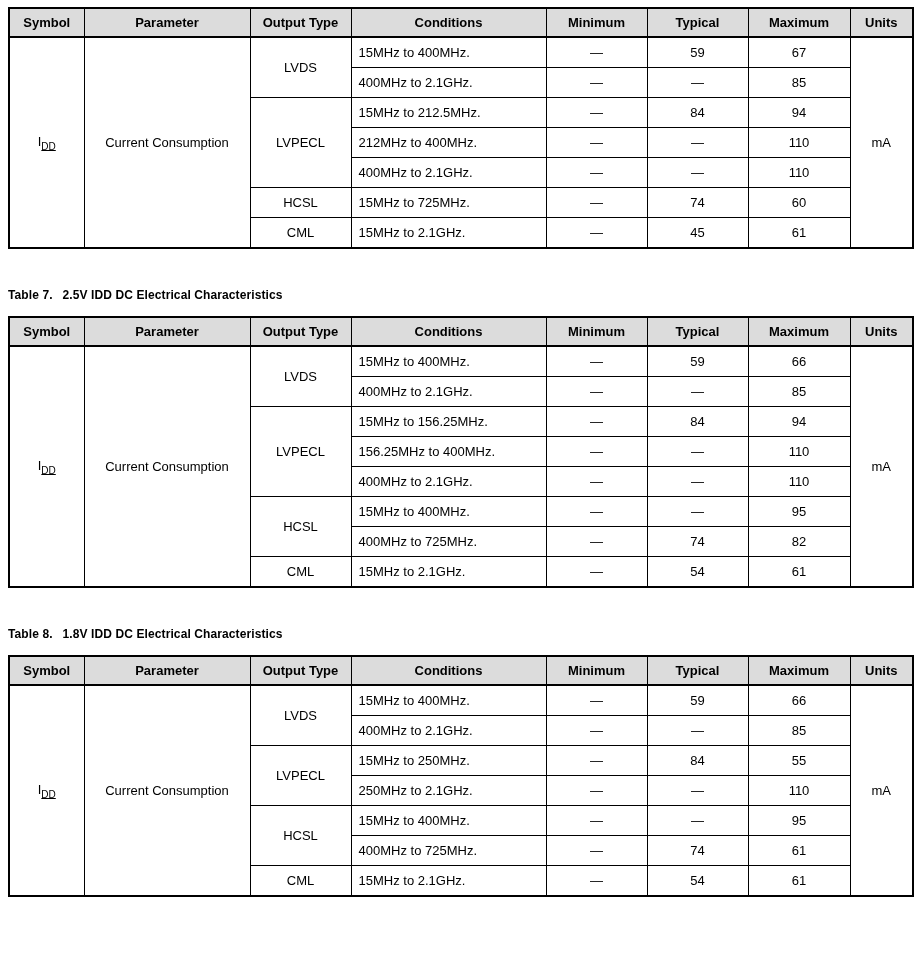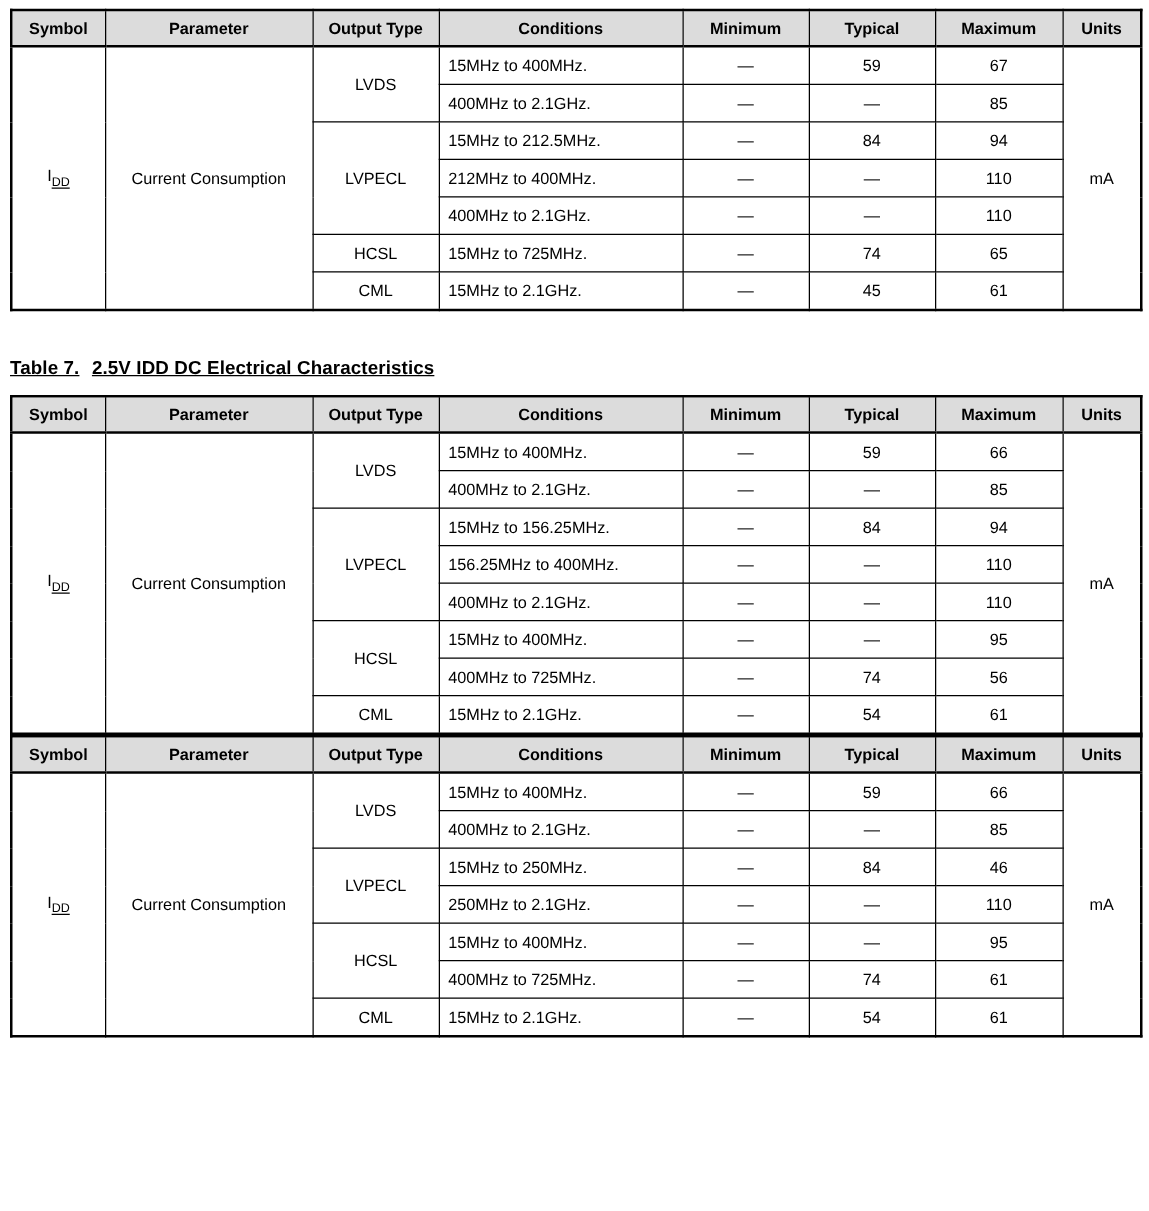--- a/index.html
+++ b/index.html
@@ -16,26 +16,25 @@
   }
   .page {
     box-sizing: border-box;
     width: 919px;
     height: 969px;
     padding: 7px 7px 0 8px;
     background: #ffffff;
   }
   
   .caption {
-    font-size: 15px;
+    font-size: 12px;
     font-weight: bold;
     letter-spacing: 0.1px;
     margin: 37px 0 12px 0;
     line-height: 18px;
-    text-decoration: underline;
   }
   .caption .caption-title { margin-left: 10px; }
   .subtitle {
     font-size: 13.5px;
     margin: 0 0 16px 0;
     line-height: 19px;
   }
   .subsc {
     font-size: 10px;
     vertical-align: -3.5px;
@@ -140,21 +139,21 @@
               <td class="conditions-cell">400MHz to 2.1GHz.</td>
               <td class="minimum-cell">—</td>
               <td class="typical-cell">—</td>
               <td class="maximum-cell">110</td>
             </tr>
             <tr class="data-row">
               <td class="output-type-cell" rowspan="1">HCSL</td>
               <td class="conditions-cell">15MHz to 725MHz.</td>
               <td class="minimum-cell">—</td>
               <td class="typical-cell">74</td>
-              <td class="maximum-cell">65</td>
+              <td class="maximum-cell">60</td>
             </tr>
             <tr class="data-row">
               <td class="output-type-cell" rowspan="1">CML</td>
               <td class="conditions-cell">15MHz to 2.1GHz.</td>
               <td class="minimum-cell">—</td>
               <td class="typical-cell">45</td>
               <td class="maximum-cell">61</td>
             </tr>
           </tbody>
         </table>
@@ -224,33 +223,34 @@
               <td class="output-type-cell" rowspan="2">HCSL</td>
               <td class="conditions-cell">15MHz to 400MHz.</td>
               <td class="minimum-cell">—</td>
               <td class="typical-cell">—</td>
               <td class="maximum-cell">95</td>
             </tr>
             <tr class="data-row">
               <td class="conditions-cell">400MHz to 725MHz.</td>
               <td class="minimum-cell">—</td>
               <td class="typical-cell">74</td>
-              <td class="maximum-cell">56</td>
+              <td class="maximum-cell">82</td>
             </tr>
             <tr class="data-row">
               <td class="output-type-cell" rowspan="1">CML</td>
               <td class="conditions-cell">15MHz to 2.1GHz.</td>
               <td class="minimum-cell">—</td>
               <td class="typical-cell">54</td>
               <td class="maximum-cell">61</td>
             </tr>
           </tbody>
         </table>
       </section>
       <section class="table-section">
+        <p class="caption"><span class="caption-label">Table 8.</span><span class="caption-title">1.8V IDD DC Electrical Characteristics</span></p>
         <table class="dtable">
           <colgroup>
             <col class="c-sym">
             <col class="c-param">
             <col class="c-otype">
             <col class="c-cond">
             <col class="c-min">
             <col class="c-typ">
             <col class="c-max">
             <col class="c-units">
@@ -282,21 +282,21 @@
               <td class="conditions-cell">400MHz to 2.1GHz.</td>
               <td class="minimum-cell">—</td>
               <td class="typical-cell">—</td>
               <td class="maximum-cell">85</td>
             </tr>
             <tr class="data-row">
               <td class="output-type-cell" rowspan="2">LVPECL</td>
               <td class="conditions-cell">15MHz to 250MHz.</td>
               <td class="minimum-cell">—</td>
               <td class="typical-cell">84</td>
-              <td class="maximum-cell">46</td>
+              <td class="maximum-cell">55</td>
             </tr>
             <tr class="data-row">
               <td class="conditions-cell">250MHz to 2.1GHz.</td>
               <td class="minimum-cell">—</td>
               <td class="typical-cell">—</td>
               <td class="maximum-cell">110</td>
             </tr>
             <tr class="data-row">
               <td class="output-type-cell" rowspan="2">HCSL</td>
               <td class="conditions-cell">15MHz to 400MHz.</td>

